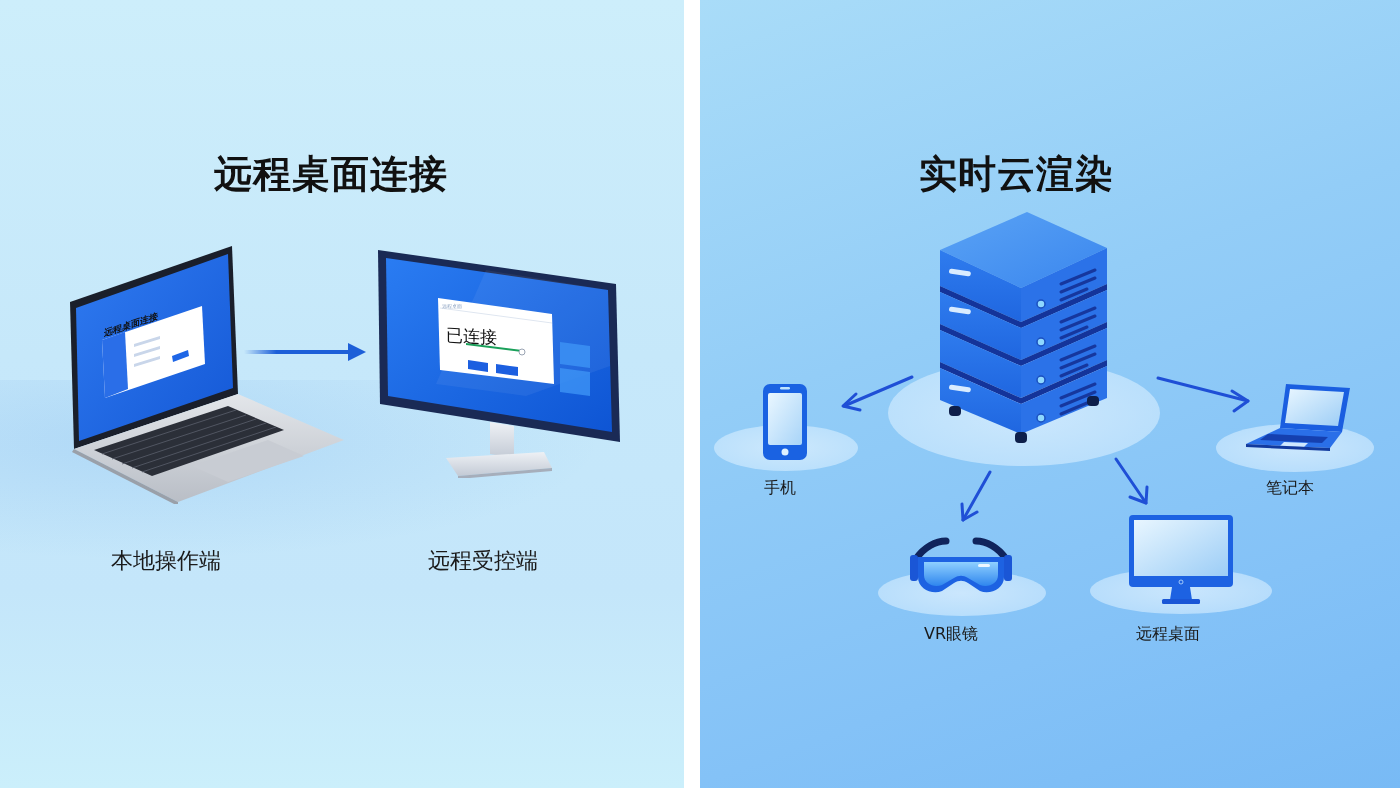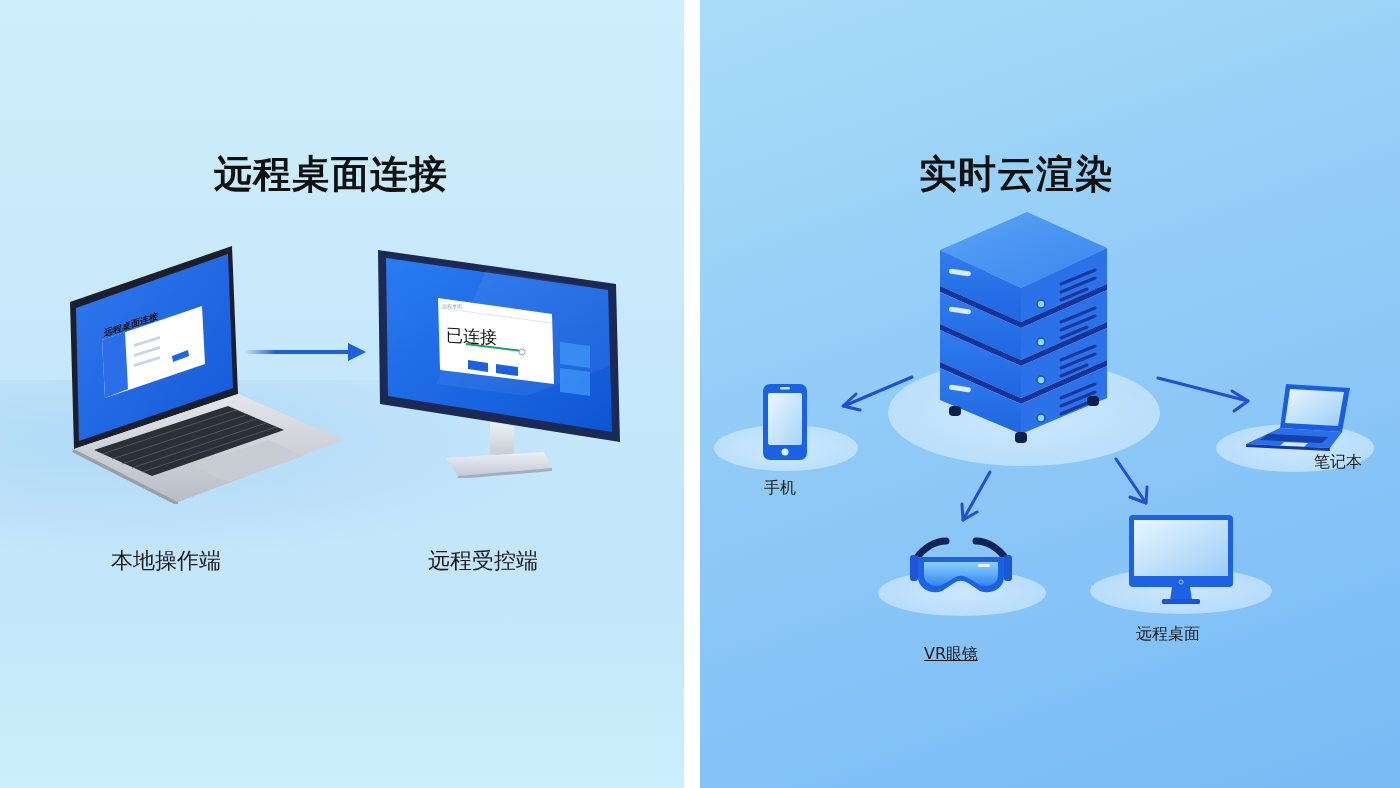--- a/index.html
+++ b/index.html
@@ -155,23 +155,23 @@
 <div class="panel panel-right">
   <div class="title" style="left:219px; top:149px;">实时云渲染</div>
 
   <div class="platform" style="left:188px; top:360px; width:272px; height:106px;"></div>
   <div class="platform" style="left:14px; top:425px; width:144px; height:46px;"></div>
   <div class="platform" style="left:516px; top:424px; width:158px; height:48px;"></div>
   <div class="platform" style="left:178px; top:570px; width:168px; height:46px;"></div>
   <div class="platform" style="left:390px; top:568px; width:182px; height:46px;"></div>
 
   <div class="label label-sm" style="left:64px; top:478px;">手机</div>
-  <div class="label label-sm" style="left:224px; top:644px;text-decoration:underline;">VR眼镜</div>
+  <div class="label label-sm" style="left:224px; top:624px;">VR眼镜</div>
   <div class="label label-sm" style="left:436px; top:624px;">远程桌面</div>
-  <div class="label label-sm" style="left:566px; top:452px;margin-left:48px;">笔记本</div>
+  <div class="label label-sm" style="left:566px; top:478px;">笔记本</div>
 </div>
 
 <svg class="arrow-svg" viewBox="0 0 700 788">
   <g stroke="#1f4fd6" stroke-width="3" fill="none" stroke-linecap="round" stroke-linejoin="round">
     <line x1="212" y1="377" x2="144" y2="406"></line>
     <polyline points="156,394 143,406 160,410"></polyline>
     <line x1="458" y1="378" x2="548" y2="401"></line>
     <polyline points="532,391 548,401 534,411"></polyline>
     <line x1="290" y1="472" x2="263" y2="520"></line>
     <polyline points="262,504 263,520 277,512"></polyline>

